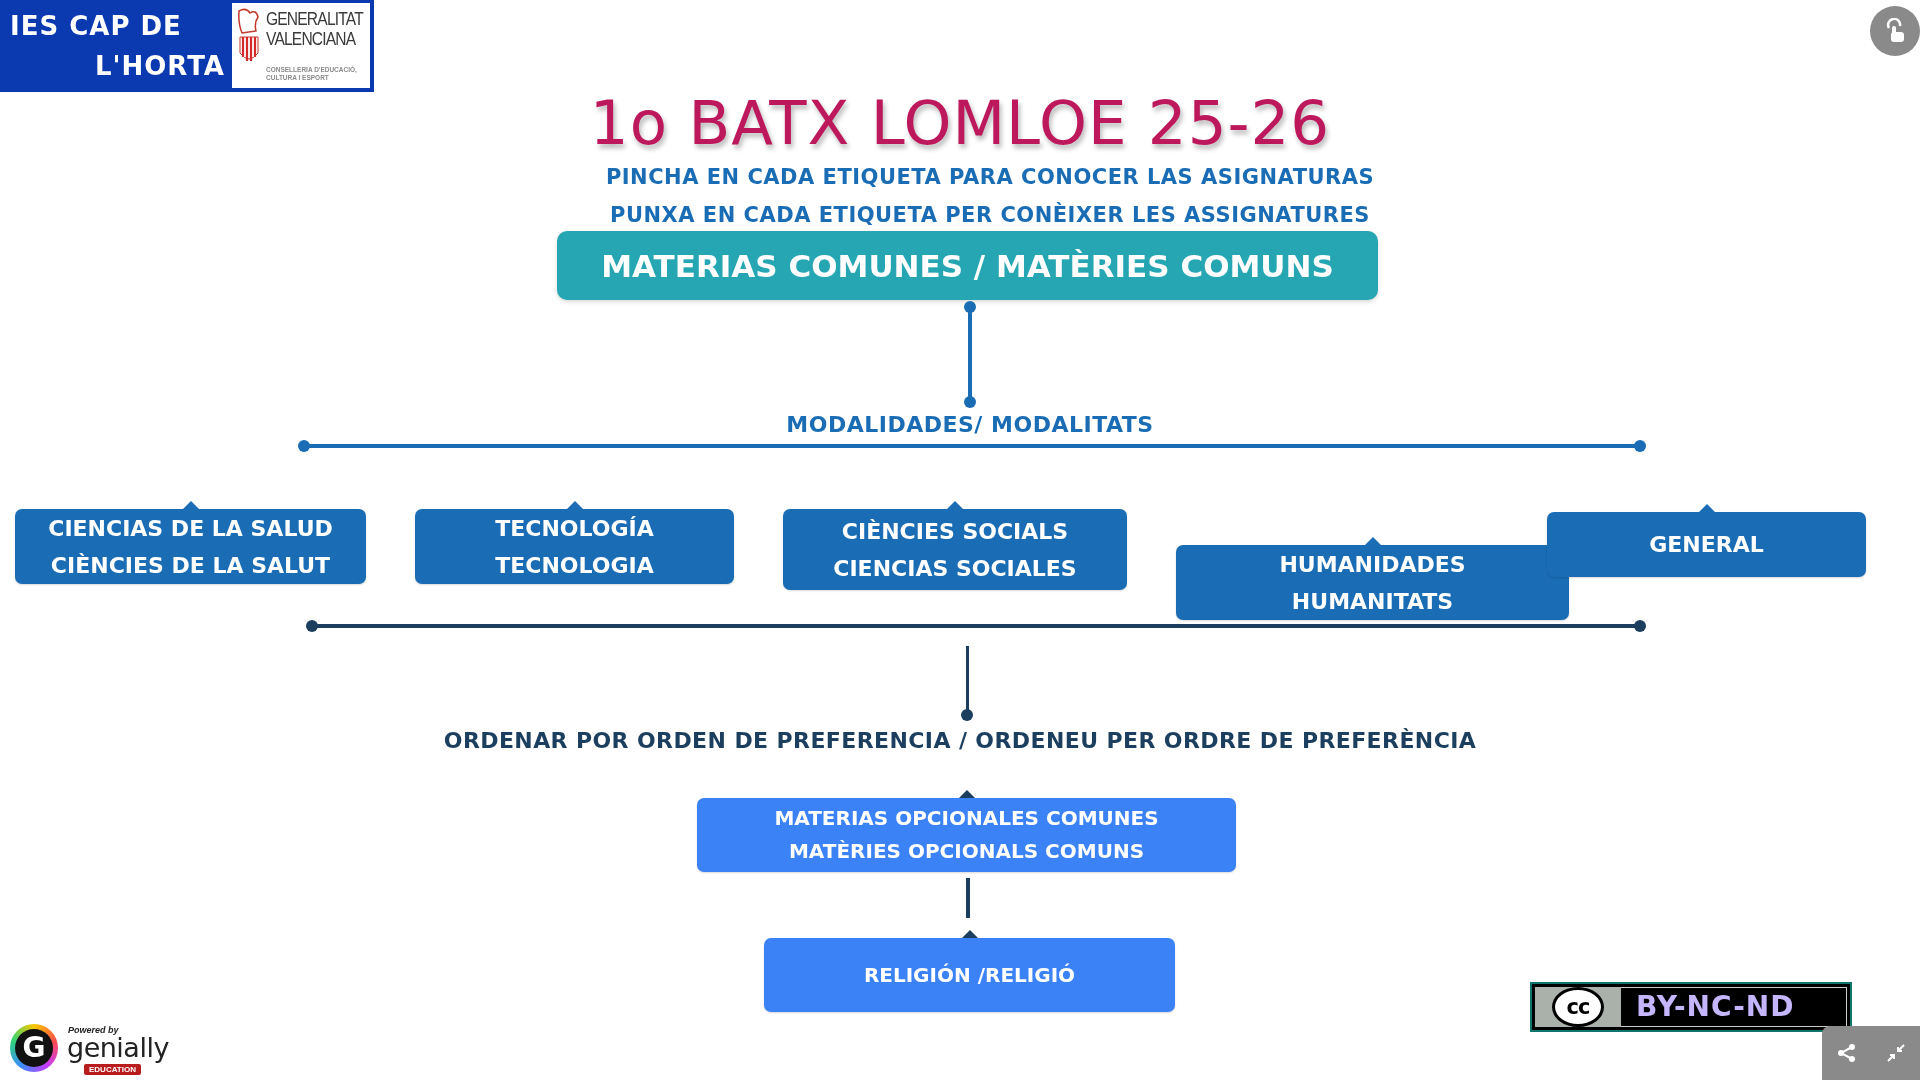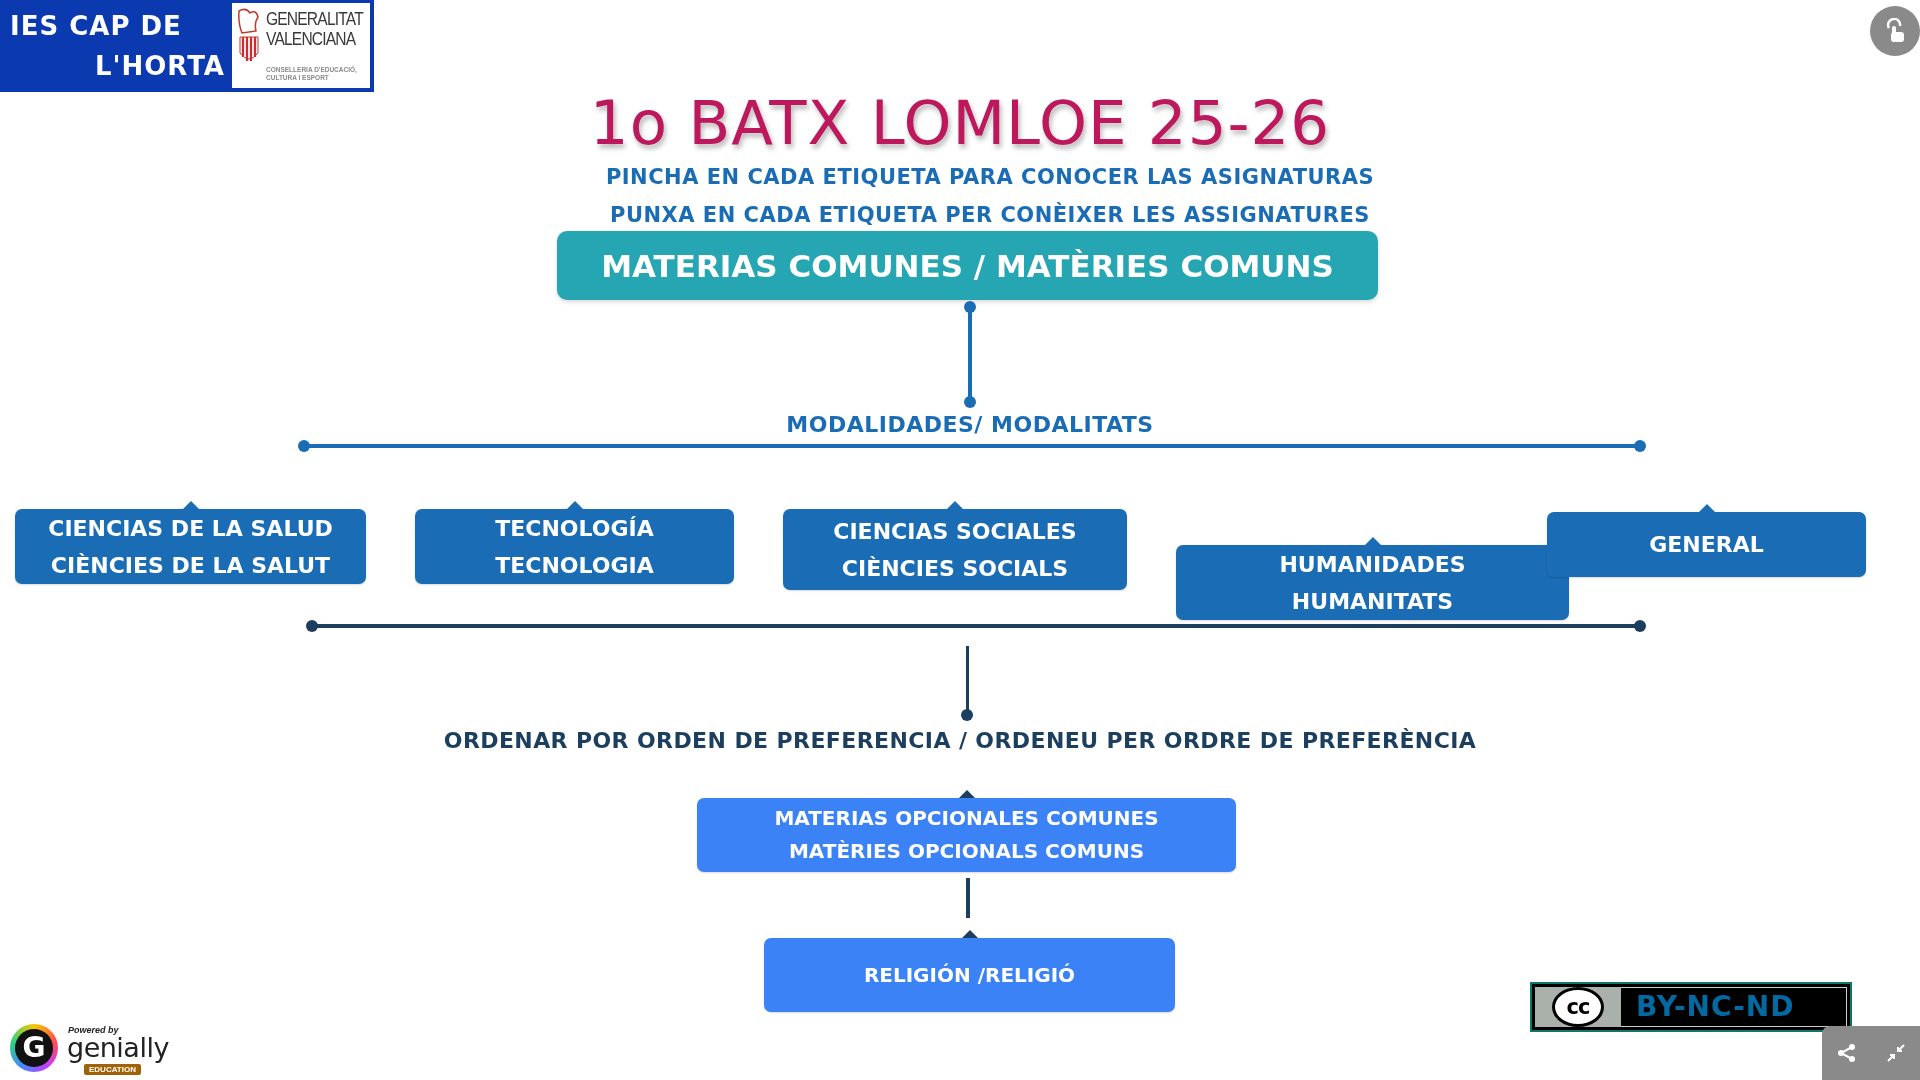--- a/index.html
+++ b/index.html
@@ -38,28 +38,28 @@
   .order-label { left:0; width:1920px; top:728px; text-align:center; color:#1c3f5f; font-family:"DejaVu Sans", sans-serif; font-weight:bold; font-size:22px; letter-spacing:0.4px; }
 
   .navy-line { background:#1c3f5f; }
 
   
   .genially { left:10px; top:1022px; width:150px; height:54px; }
   .g-ring { position:absolute; left:0; top:2px; width:48px; height:48px; border-radius:50%; background:conic-gradient(#f7c800,#ff4d4d,#c53cff,#3c8cff,#2ed47a,#f7c800); }
   .g-inner { position:absolute; left:5px; top:5px; width:38px; height:38px; border-radius:50%; background:#111; color:#fff; font-family:"DejaVu Sans", sans-serif; font-weight:bold; font-size:28px; line-height:38px; text-align:center; }
   .g-powered { position:absolute; left:58px; top:3px; font-size:9px; font-weight:bold; font-style:italic; color:#222; }
   .g-name { position:absolute; left:57px; top:10px; font-family:"DejaVu Sans", sans-serif; font-size:27px; color:#222; letter-spacing:-0.5px; }
-  .g-edu { position:absolute; left:74px; top:42px; background:#a16207; color:#fff; font-size:8px; font-weight:bold; padding:1px 5px; border-radius:2px; }
+  .g-edu { position:absolute; left:74px; top:42px; background:#b91c1c; color:#fff; font-size:8px; font-weight:bold; padding:1px 5px; border-radius:2px; }
 
   
   .cc { left:1530px; top:982px; width:322px; height:50px; background:#000; border:2px solid #0f766e; box-sizing:border-box; }
   .cc .inner { position:absolute; left:3px; top:3px; right:3px; bottom:3px; border:1px solid #ccc; background:#000; }
   .cc .grey { position:absolute; left:3px; top:3px; width:86px; height:40px; background:#aab0aa; }
   .cc .circle { position:absolute; left:20px; top:3px; width:52px; height:40px; border-radius:50%; background:#fff; border:3px solid #000; box-sizing:border-box; font-family:"DejaVu Sans", sans-serif; font-weight:bold; font-size:21px; line-height:34px; text-align:center; color:#000; letter-spacing:-1px; }
-  .cc .txt { position:absolute; left:104px; top:4px; color:#0369a1; font-family:"DejaVu Sans", sans-serif; font-weight:bold; font-size:28px; line-height:38px; letter-spacing:1px; }
+  .cc .txt { position:absolute; left:104px; top:4px; color:#c4b5fd; font-family:"DejaVu Sans", sans-serif; font-weight:bold; font-size:28px; line-height:38px; letter-spacing:1px; }
 
   
   .touch-btn { left:1870px; top:6px; width:50px; height:50px; border-radius:50%; background:#8a8a8a; display:flex; align-items:center; justify-content:center; cursor:pointer; }
   .ctrl { left:1822px; top:1026px; width:98px; height:54px; background:#8a8a8a; border-radius:8px 0 0 0; display:flex; align-items:center; justify-content:space-around; }
   .ctrl span { color:#fff; font-size:22px; cursor:pointer; display:flex; align-items:center; }
 </style>
 </head>
 <body>
 
 <div class="abs banner"></div>
@@ -109,22 +109,22 @@
 
 <div class="abs card" style="left:15px;top:509px;width:351px;height:75px;">
   <span>CIENCIAS DE LA SALUD</span>
   <span>CIÈNCIES DE LA SALUT</span>
 </div>
 <div class="abs card" style="left:415px;top:509px;width:319px;height:75px;">
   <span>TECNOLOGÍA</span>
   <span>TECNOLOGIA</span>
 </div>
 <div class="abs card" style="left:783px;top:509px;width:344px;height:81px;">
+  <span>CIÈNCIES SOCIALS</span>
   <span>CIENCIAS SOCIALES</span>
-  <span>CIÈNCIES SOCIALS</span>
 </div>
 <div class="abs card" style="left:1176px;top:509px;width:393px;height:75px;margin-top:36px;">
   <span>HUMANIDADES</span>
   <span>HUMANITATS</span>
 </div>
 <div class="abs card" style="left:1547px;top:512px;width:319px;height:65px;">
   <span>GENERAL</span>
 </div>
 
 <div class="abs dot navy-line" style="left:306px;top:620px;"></div>

